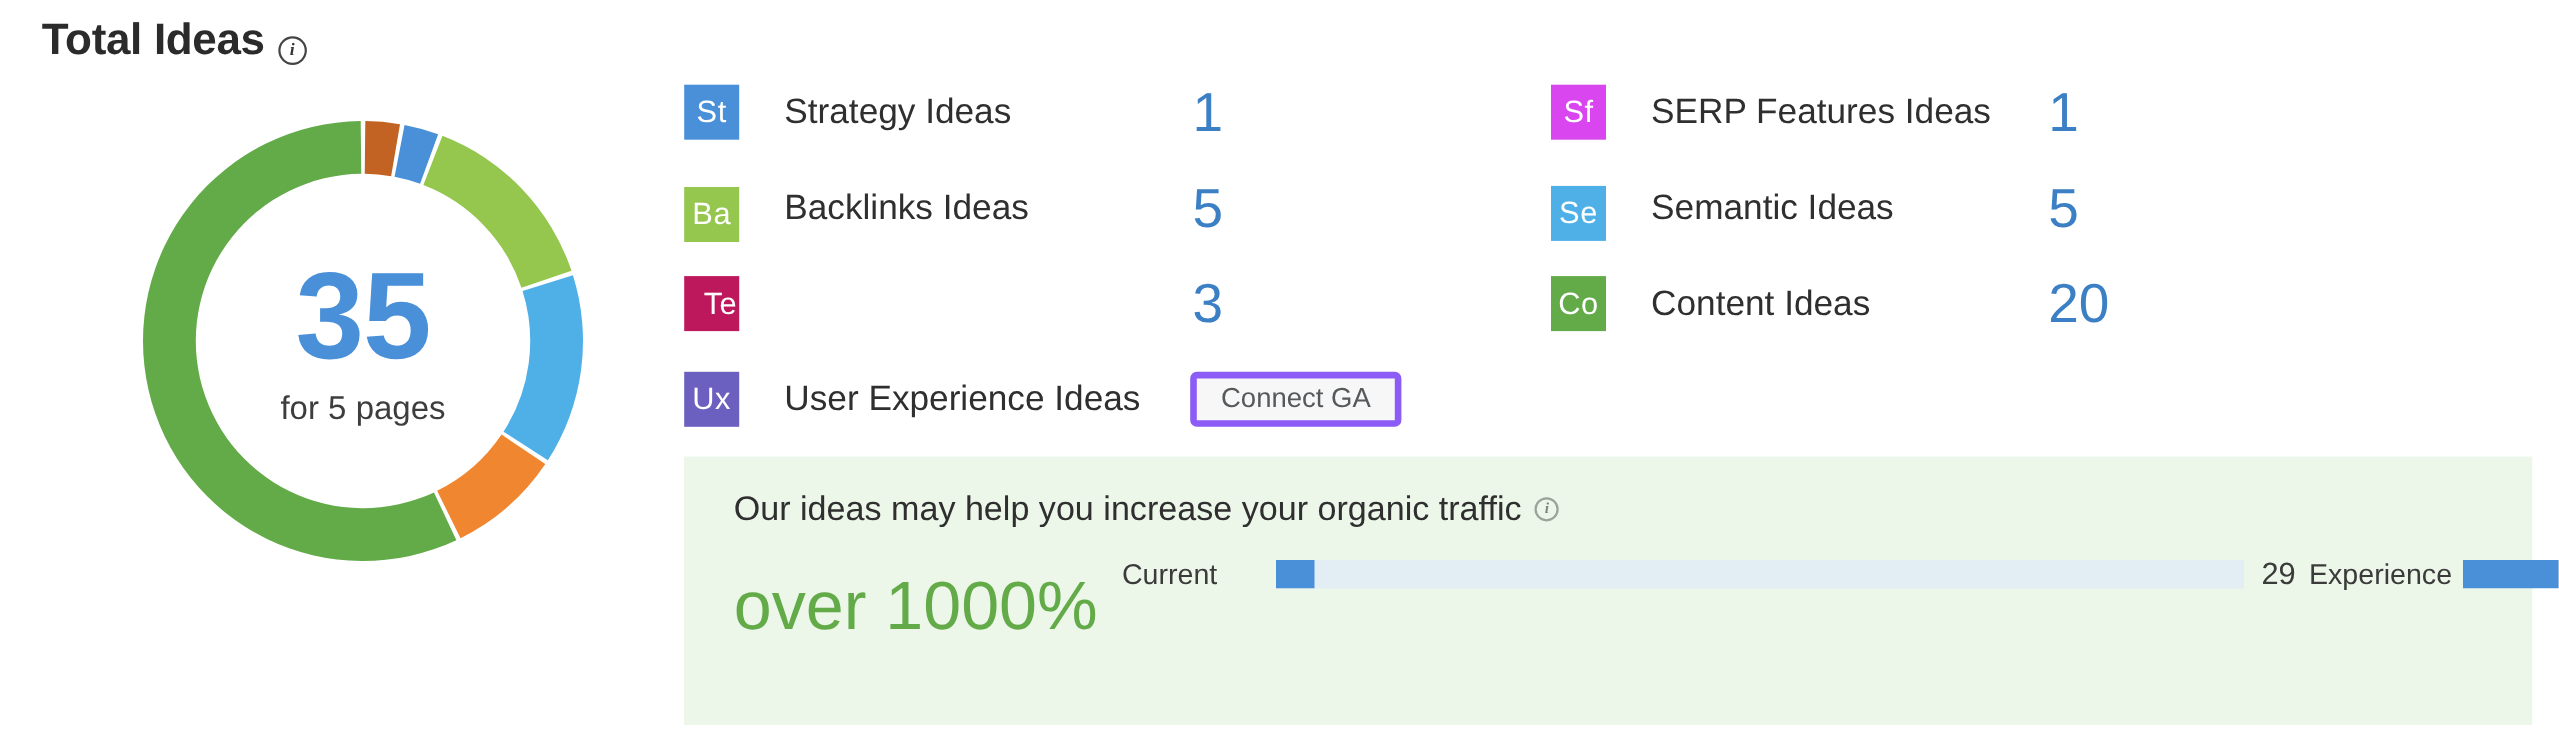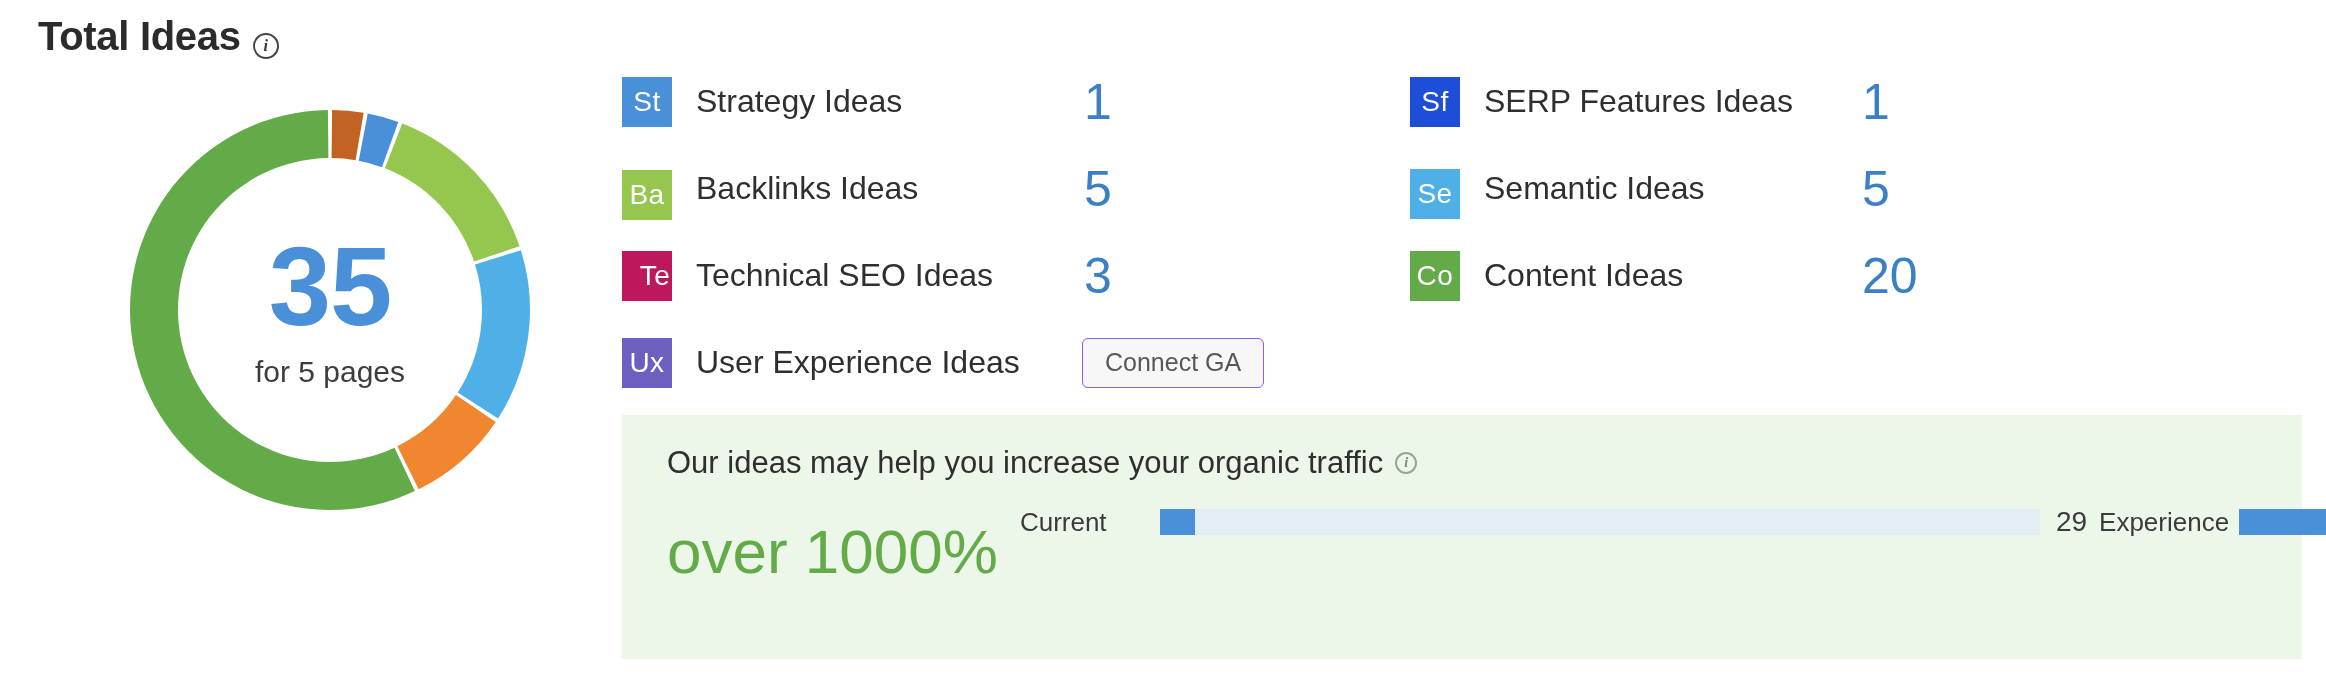--- a/index.html
+++ b/index.html
@@ -127,32 +127,32 @@
   }
   .legend-value {
     font-size: 50px;
     color: #3b7fc4;
     white-space: nowrap;
     line-height: 1;
     text-align: left;
   }
   .legend-col.left  .legend-value { position: absolute; left: 462px; }
   .legend-col.right .legend-value { position: absolute; left: 452px; }
-  .legend-row { position: relative; }
+  .legend-row { position: relative; gap: 17px; }
 
   .connect-ga-btn {
     position: absolute;
     left: 460px;
     height: 50px;
     padding: 0 22px;
     display: flex;
     align-items: center;
     justify-content: center;
     background: #f7f7f7;
-    border: 1px solid #8b5cf6;
+    border: 6px solid #8b5cf6;
     border-radius: 6px;
     font-size: 25px;
     color: #55595c;
     white-space: nowrap;
     cursor: pointer;
     font-family: "Liberation Sans", sans-serif;
   }
 
   
   .banner {
@@ -259,32 +259,31 @@
           <span class="legend-label">Strategy Ideas</span>
           <span class="legend-value">1</span>
         </div>
         <div class="legend-row">
           <span class="badge" style="background: rgb(149, 198, 78); margin-top: 13px;">Ba</span>
           <span class="legend-label">Backlinks Ideas</span>
           <span class="legend-value">5</span>
         </div>
         <div class="legend-row">
           <span class="badge" style="background: #be185d; padding-left: 16px;">Te</span>
-          <span class="legend-label">Technical SEO Ideas</span>
           <span class="legend-value">3</span>
         </div>
         <div class="legend-row">
           <span class="badge" style="background: rgb(107, 95, 192);">Ux</span>
           <span class="legend-label">User Experience Ideas</span>
           <button class="connect-ga-btn">Connect GA</button>
         </div>
       </div>
     <div class="legend-col right" id="legend-right">
         <div class="legend-row">
-          <span class="badge" style="background: #1d4ed8;">Sf</span>
+          <span class="badge" style="background: #d946ef;">Sf</span>
           <span class="legend-label">SERP Features Ideas</span>
           <span class="legend-value">1</span>
         </div>
         <div class="legend-row">
           <span class="badge" style="background: rgb(79, 176, 232); margin-top: 11px;">Se</span>
           <span class="legend-label">Semantic Ideas</span>
           <span class="legend-value">5</span>
         </div>
         <div class="legend-row">
           <span class="badge" style="background: rgb(99, 171, 72);">Co</span>

